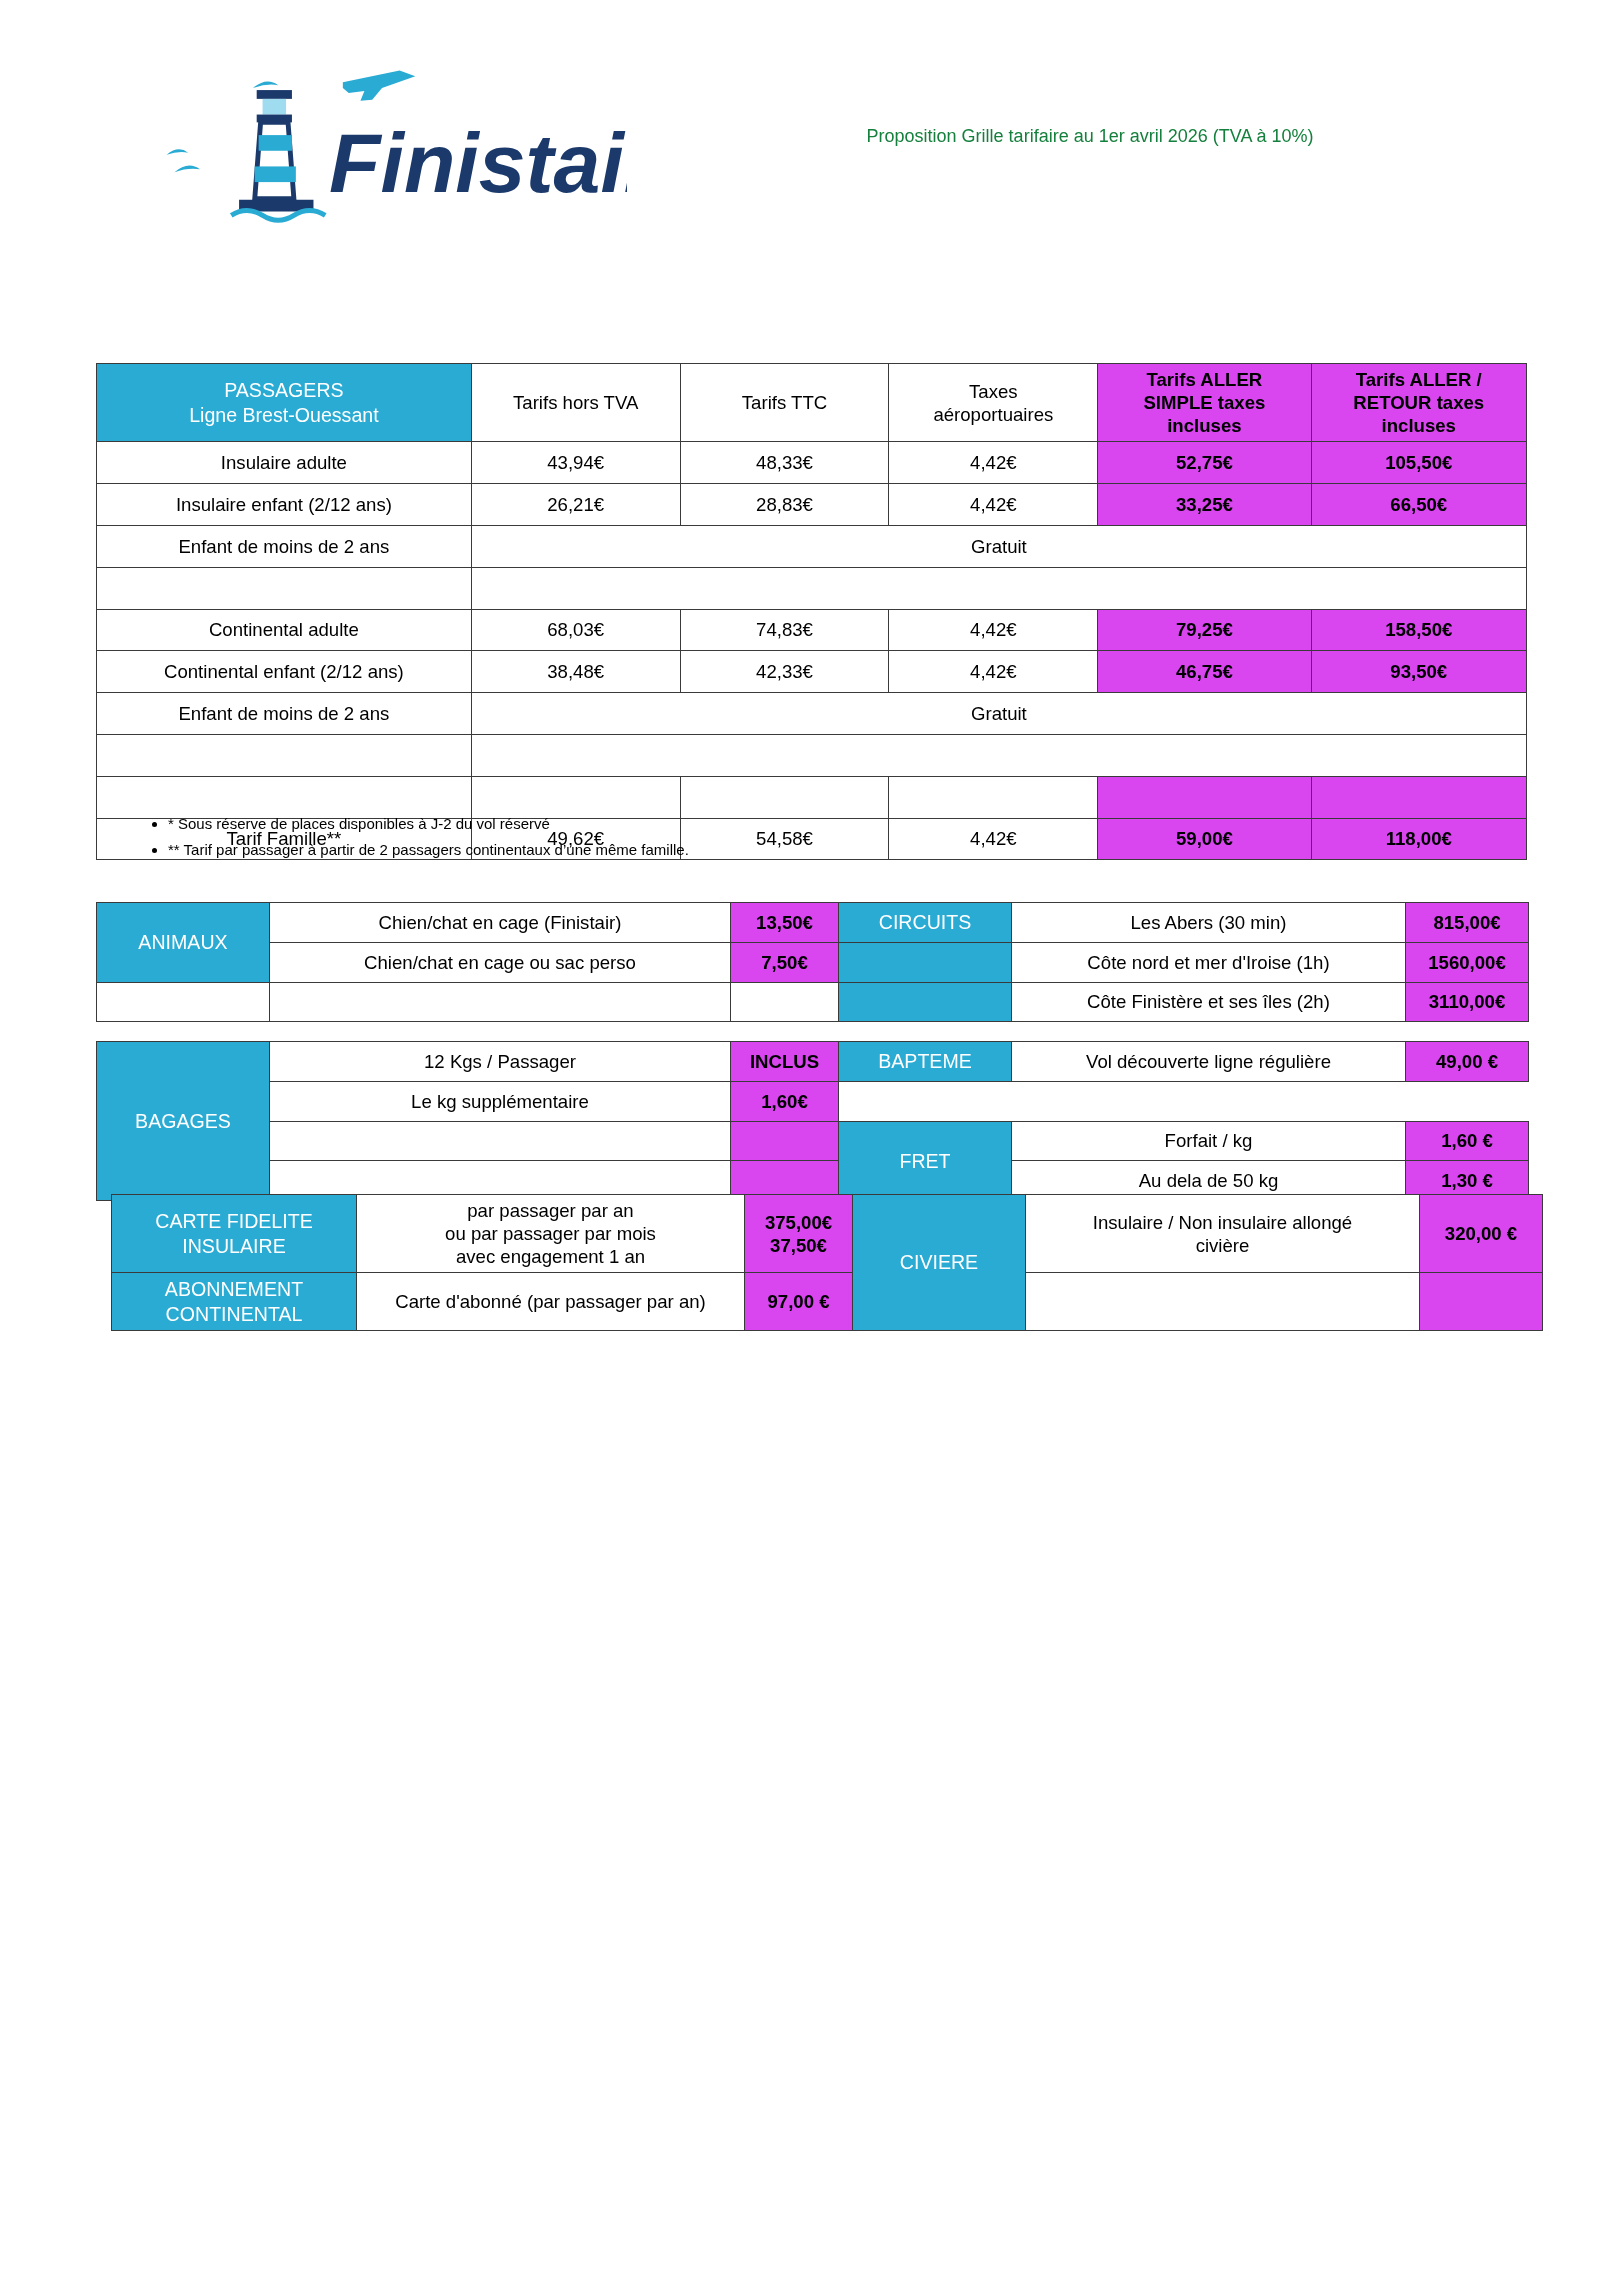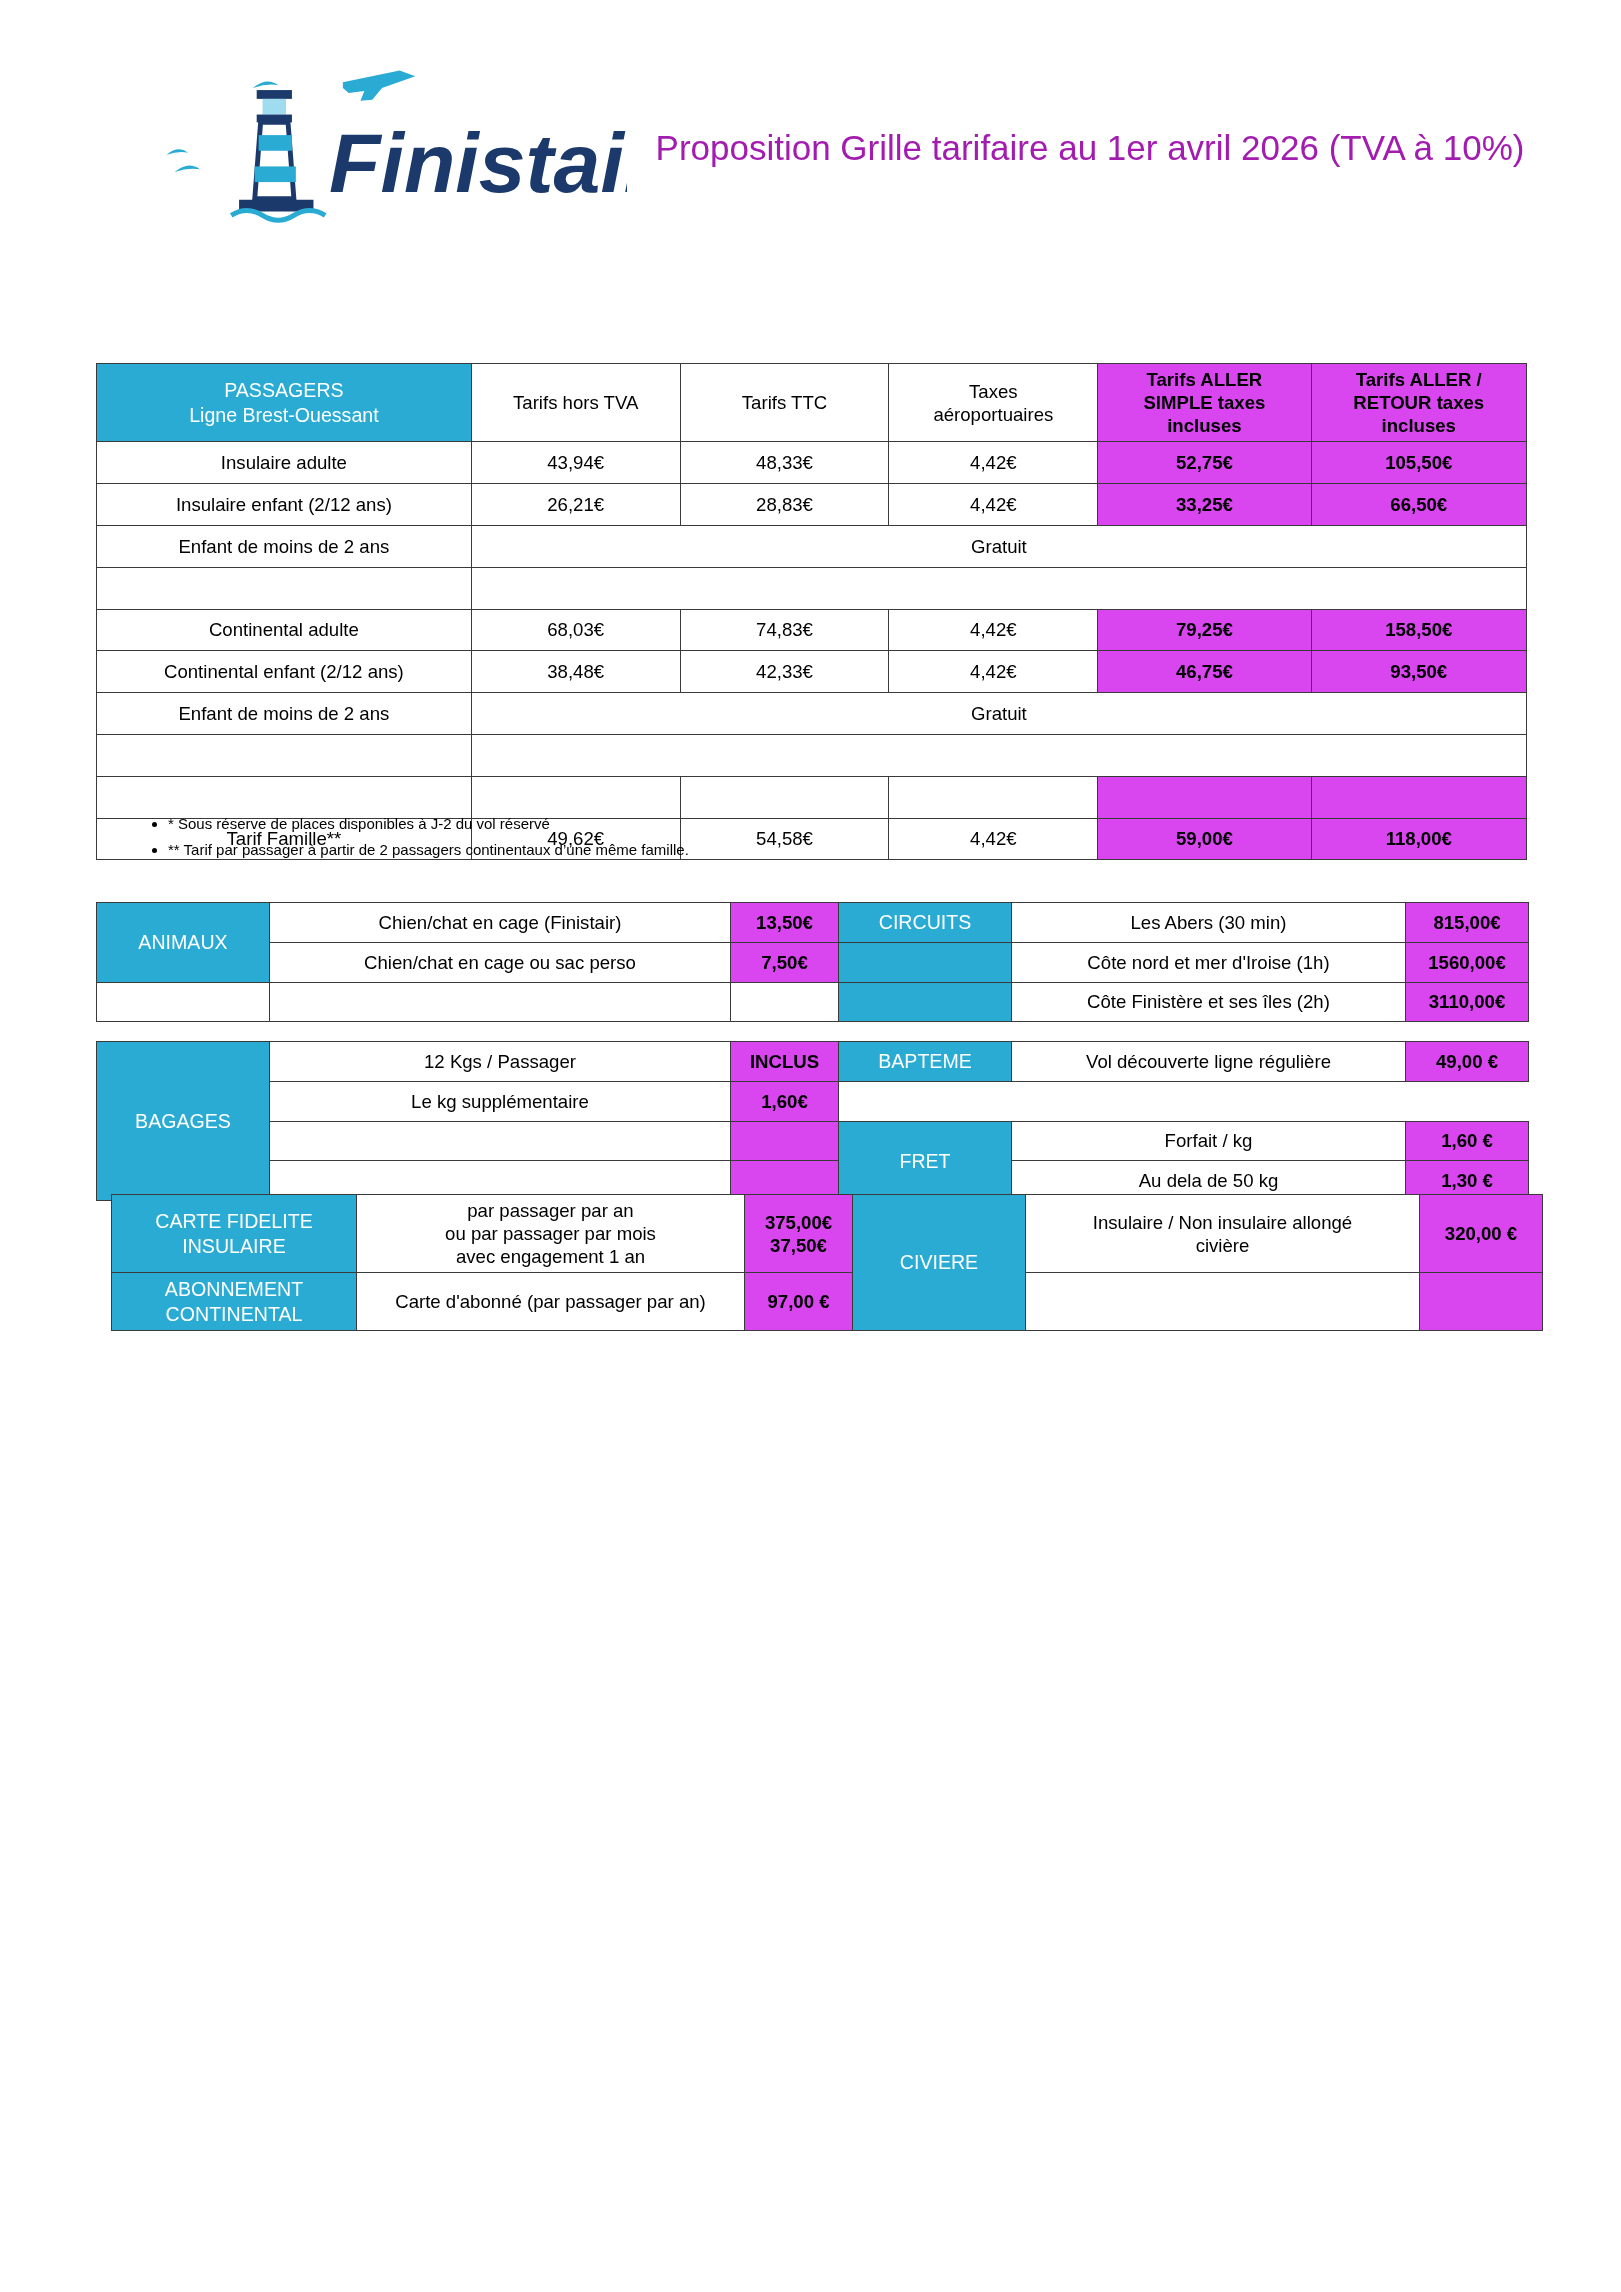--- a/index.html
+++ b/index.html
@@ -33,24 +33,24 @@
   .logo {
     width: 510px;
     flex: 0 0 510px;
     position: relative;
     height: 196px;
   }
   .logo svg { display:block; }
   .title-block {
     flex: 1;
     text-align: center;
-    font-size: 35px;
+    font-size: 18px;
     line-height: 1.45;
     padding-top: 76px;
-    color: #a21caf;
+    color: #15803d;
   }
 
   
   table {
     border-collapse: collapse;
     table-layout: fixed;
   }
   td, th {
     border: 1px solid #3a3a3a;
     font-size: 18.6px;

